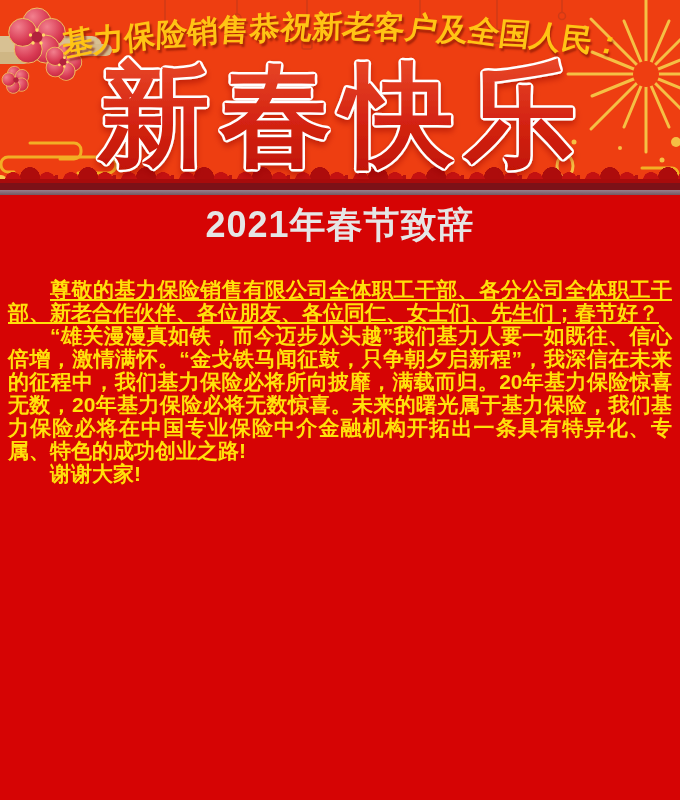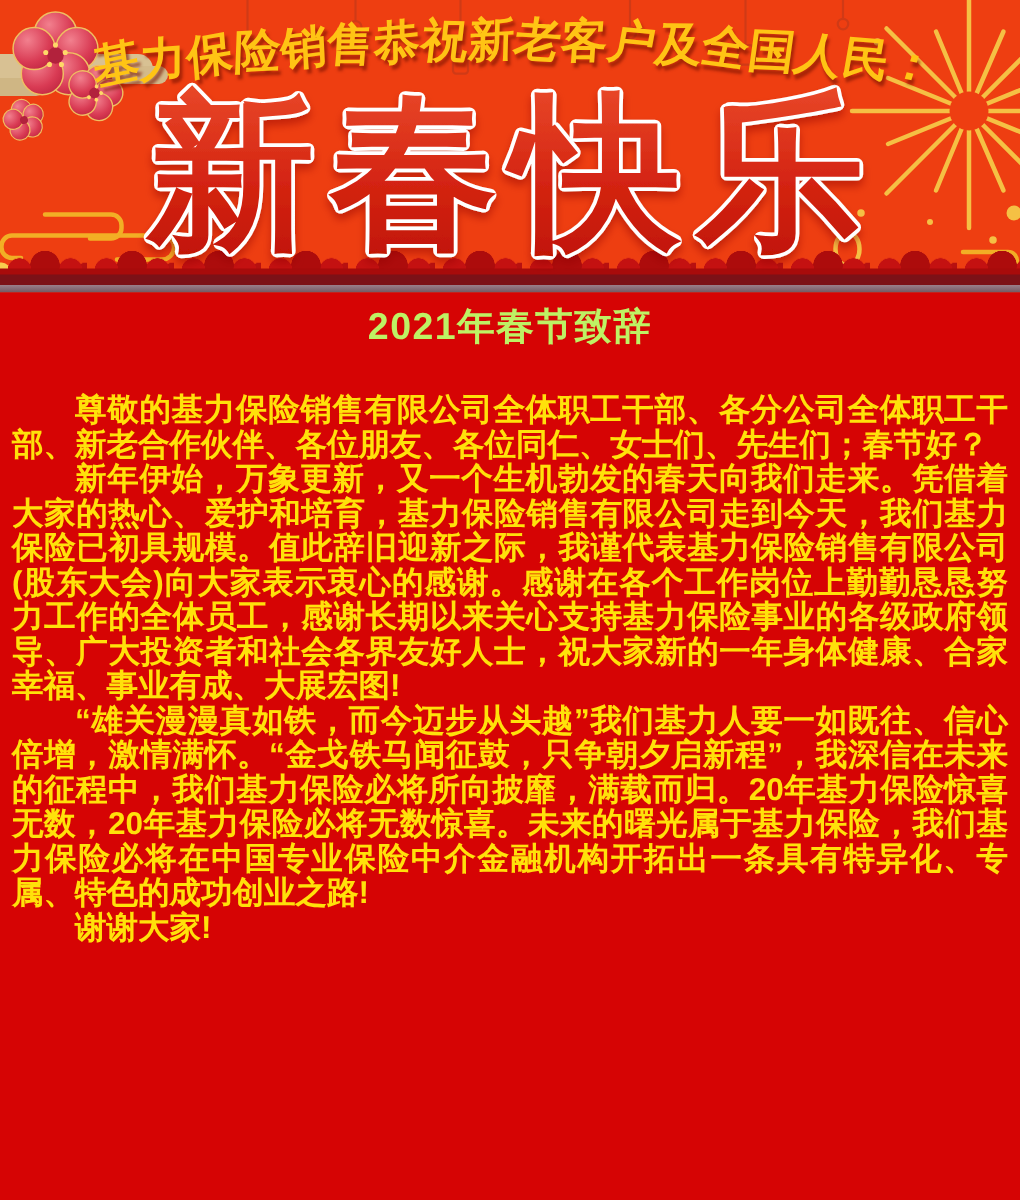--- a/index.html
+++ b/index.html
@@ -36,27 +36,27 @@
   .maroon-band{position:absolute;left:0;right:0;bottom:5px;height:7px;background:#7c1117;z-index:2;}
   .gray-line{position:absolute;left:0;right:0;bottom:0;height:5px;z-index:2;
     background:linear-gradient(#9a7f8b,#735862);}
   
   .speech{
     position:relative;width:664px;height:597px;padding:2px 8px 6px 8px;
     background:#D60404;color:#FFE10A;
   }
   .speech h1{
     margin:4px 0 0 0;text-align:center;
-    font-size:25px;font-weight:bold;color:#bef264;letter-spacing:1px;
+    font-size:36px;font-weight:bold;color:#e5e5e5;letter-spacing:1px;
   }
   .speech p{
     margin:0;font-size:21px;line-height:23px;font-weight:bold;
     text-indent:2em;text-align:justify;letter-spacing:0;
   }
-  .speech p.first{margin-top:28px;}
+  .speech p.first{margin-top:28px;text-decoration:underline;}
 </style>
 </head>
 <body>
 
 <div class="page">
 
   <header class="banner">
 
     <svg class="deco-svg" width="680" height="195" viewBox="0 0 680 195">
       <defs>
@@ -212,19 +212,18 @@
 
     <div class="scallops"></div>
     <div class="scallop-base"></div>
     <div class="maroon-band"></div>
     <div class="gray-line"></div>
   </header>
 
   <main class="speech">
     <h1>2021年春节致辞</h1>
     <p class="first">尊敬的基力保险销售有限公司全体职工干部、各分公司全体职工干部、新老合作伙伴、各位朋友、各位同仁、女士们、先生们；春节好？</p>
-    <p>新年伊始，万象更新，又一个生机勃发的春天向我们走来。凭借着大家的热心、爱护和培育，基力保险销售有限公司走到今天，我们基力保险已初具规模。值此辞旧迎新之际，我谨代表基力保险销售有限公司(股东大会)向大家表示衷心的感谢。感谢在各个工作岗位上勤勤恳恳努力工作的全体员工，感谢长期以来关心支持基力保险事业的各级政府领导、广大投资者和社会各界友好人士，祝大家新的一年身体健康、合家幸福、事业有成、大展宏图!</p>
     <p>“雄关漫漫真如铁，而今迈步从头越”我们基力人要一如既往、信心倍增，激情满怀。“金戈铁马闻征鼓，只争朝夕启新程”，我深信在未来的征程中，我们基力保险必将所向披靡，满载而归。20年基力保险惊喜无数，20年基力保险必将无数惊喜。未来的曙光属于基力保险，我们基力保险必将在中国专业保险中介金融机构开拓出一条具有特异化、专属、特色的成功创业之路!</p>
     <p>谢谢大家!</p>
 
   </main>
 
 </div>
 
 </body></html>

